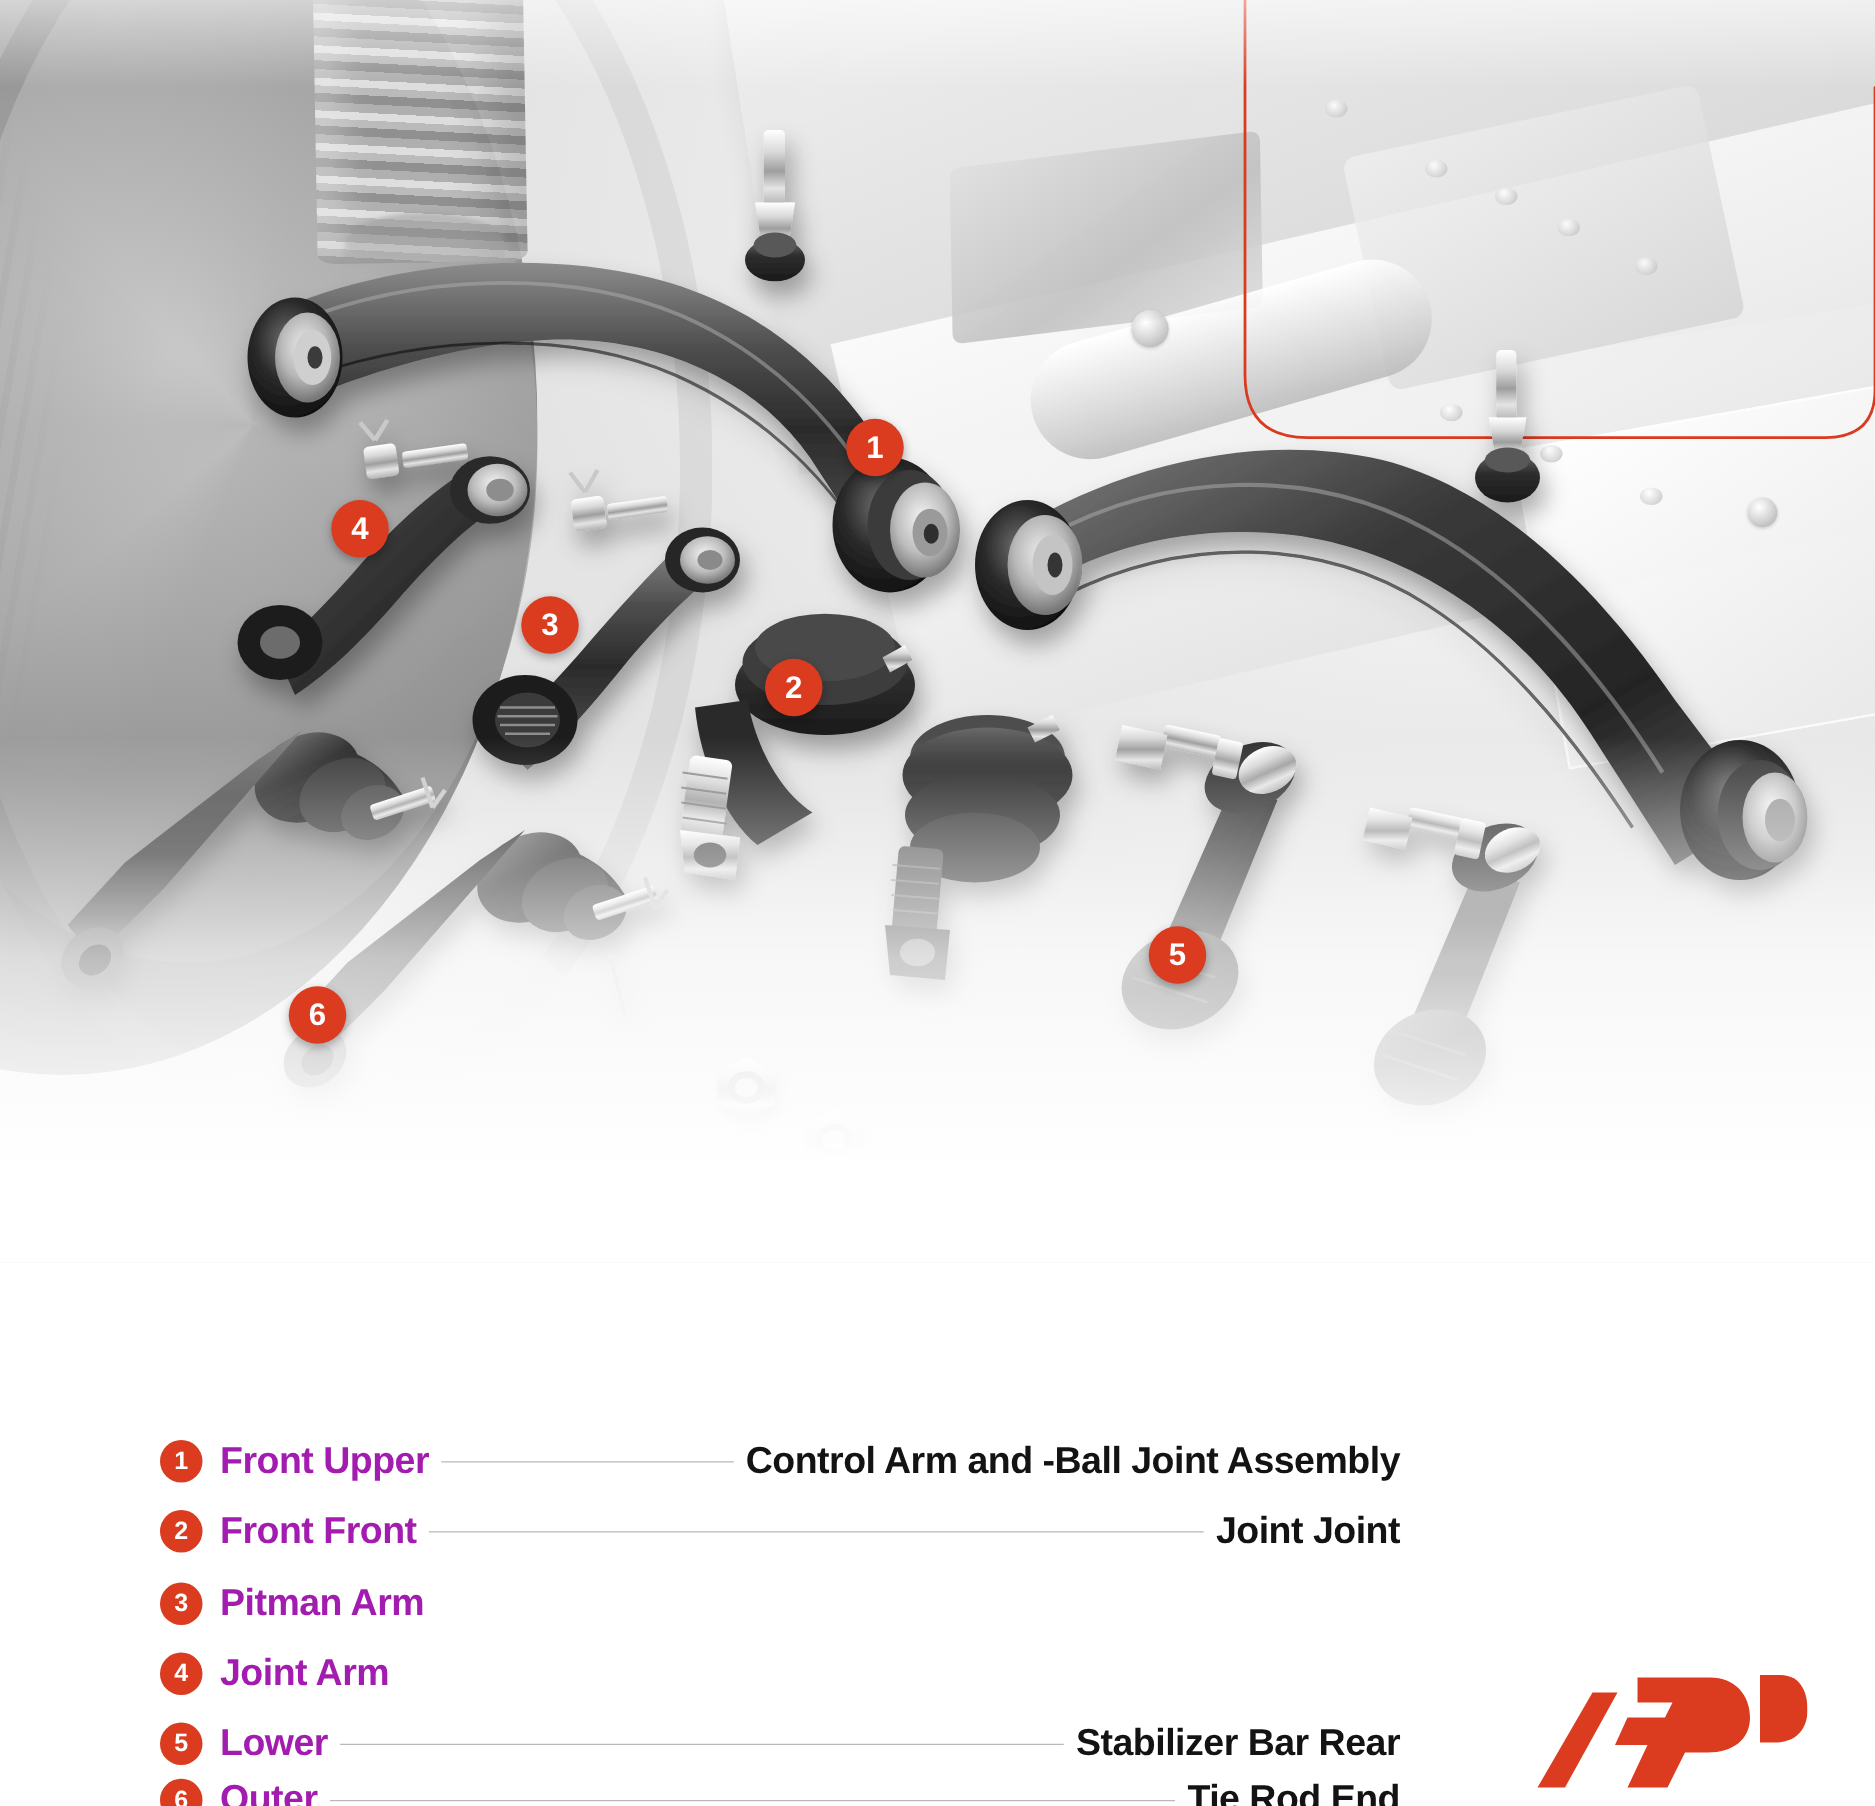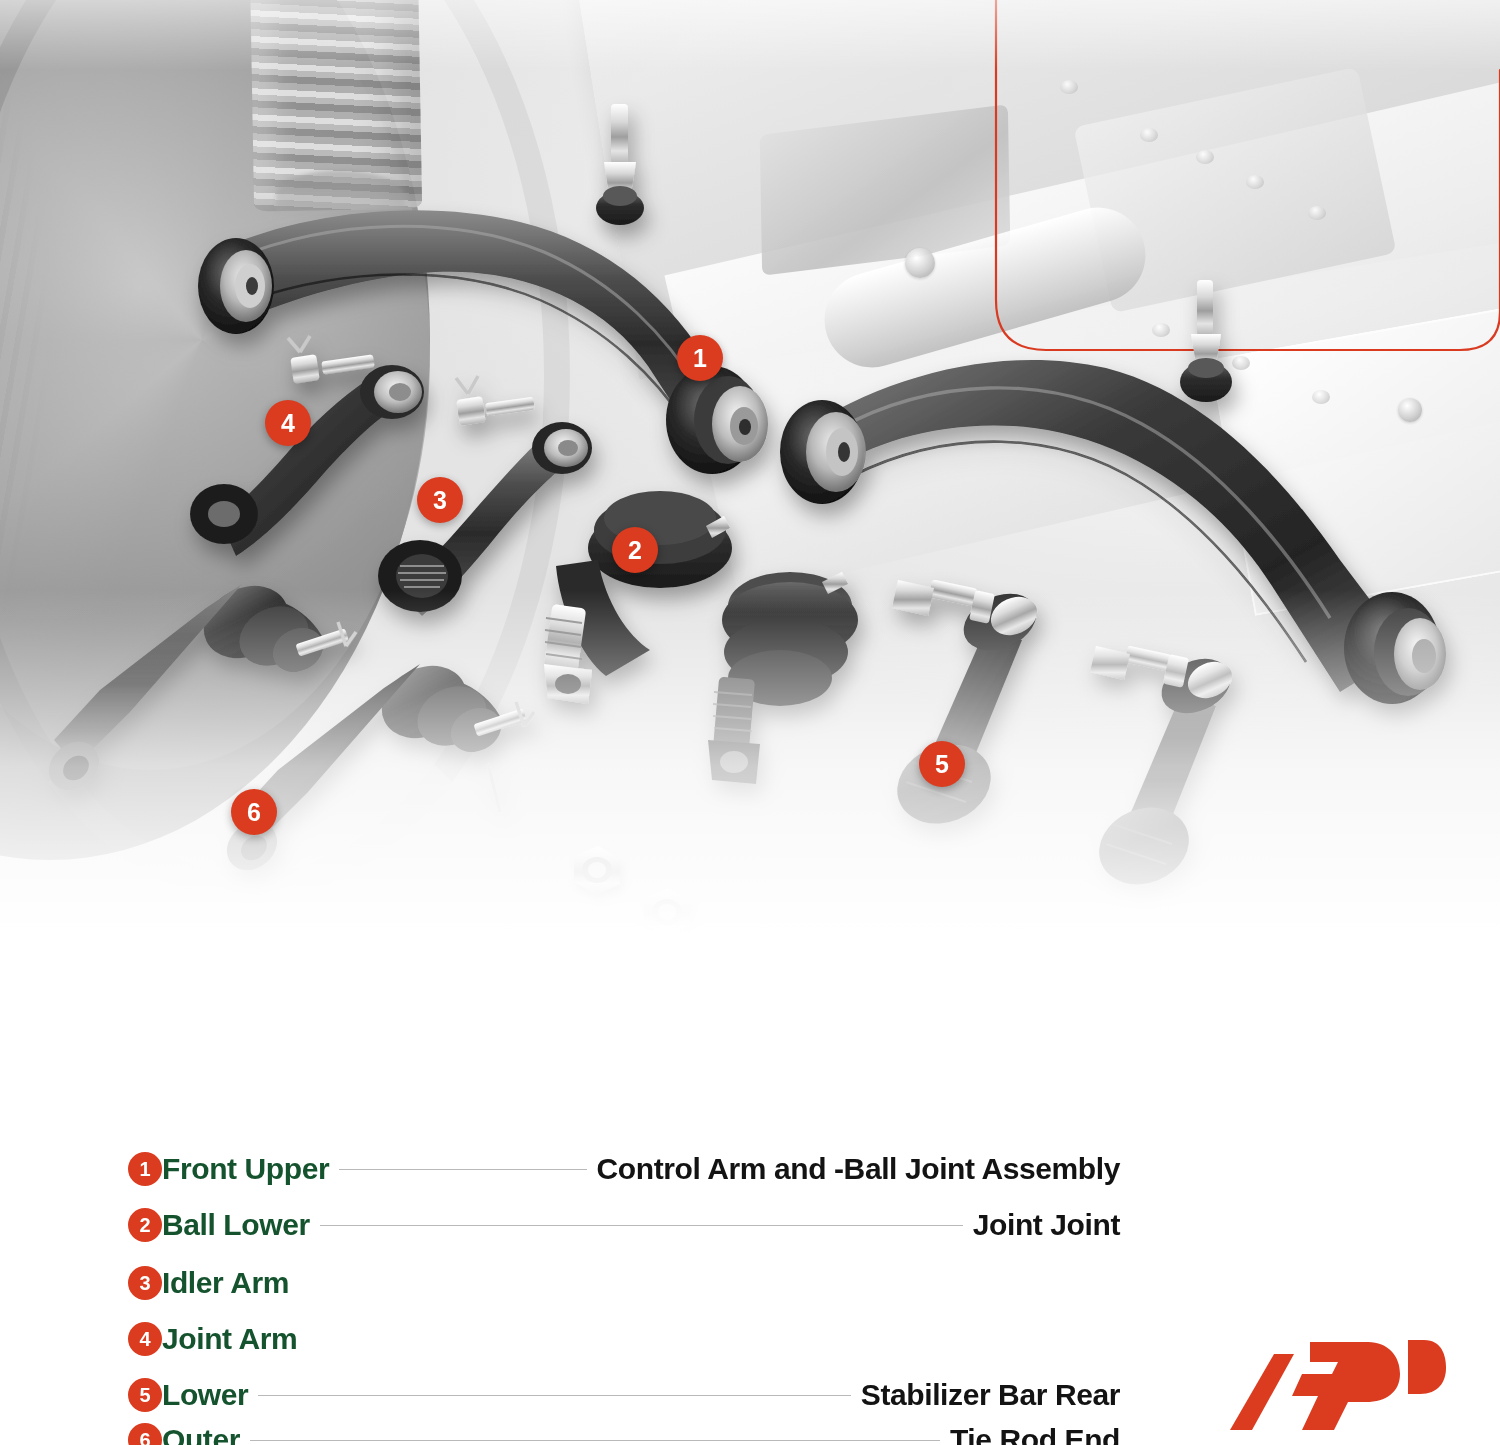--- a/index.html
+++ b/index.html
@@ -245,26 +245,26 @@
     color: #fff;
     font-family: "Liberation Sans", sans-serif;
     font-weight: 700;
     font-size: 20px;
     line-height: 34px;
     text-align: center;
     user-select: none;
   }
   .legend-left {
     flex: 0 0 auto;
-    margin-left: 0;
+    margin-left: 14px;
     font-family: "Liberation Sans", sans-serif;
     font-weight: 700;
     font-size: 30px;
     letter-spacing: -.4px;
-    color: #14532d;
+    color: #a21caf;
     white-space: nowrap;
   }
   .legend-line {
     flex: 1 1 auto;
     height: 1px;
     margin: 0 10px;
     background: #b9b9b9;
     min-width: 0;
   }
   .legend-line.hidden { background: transparent; }
@@ -567,27 +567,27 @@
 
   <div id="legend">
       <div class="legend-row" style="top: 19px;">
         <div class="legend-badge" style="background: rgb(219, 59, 30);">1</div>
         <div class="legend-left">Front Upper</div>
         <div class="legend-line" style="background: rgb(185, 185, 185);"></div>
         <div class="legend-right">Control Arm and -Ball Joint Assembly</div>
       </div>
       <div class="legend-row" style="top: 75px;">
         <div class="legend-badge" style="background: rgb(219, 59, 30);">2</div>
-        <div class="legend-left">Ball Lower</div>
+        <div class="legend-left">Front Front</div>
         <div class="legend-line" style="background: rgb(185, 185, 185);"></div>
         <div class="legend-right">Joint Joint</div>
       </div>
       <div class="legend-row" style="top: 133px;">
         <div class="legend-badge" style="background: rgb(219, 59, 30);">3</div>
-        <div class="legend-left">Idler Arm</div>
+        <div class="legend-left">Pitman Arm</div>
         <div class="legend-line hidden"></div>
       </div>
       <div class="legend-row" style="top: 189px;">
         <div class="legend-badge" style="background: rgb(219, 59, 30);">4</div>
         <div class="legend-left">Joint Arm</div>
         <div class="legend-line hidden"></div>
       </div>
       <div class="legend-row" style="top: 245px;">
         <div class="legend-badge" style="background: rgb(219, 59, 30);">5</div>
         <div class="legend-left">Lower</div>

